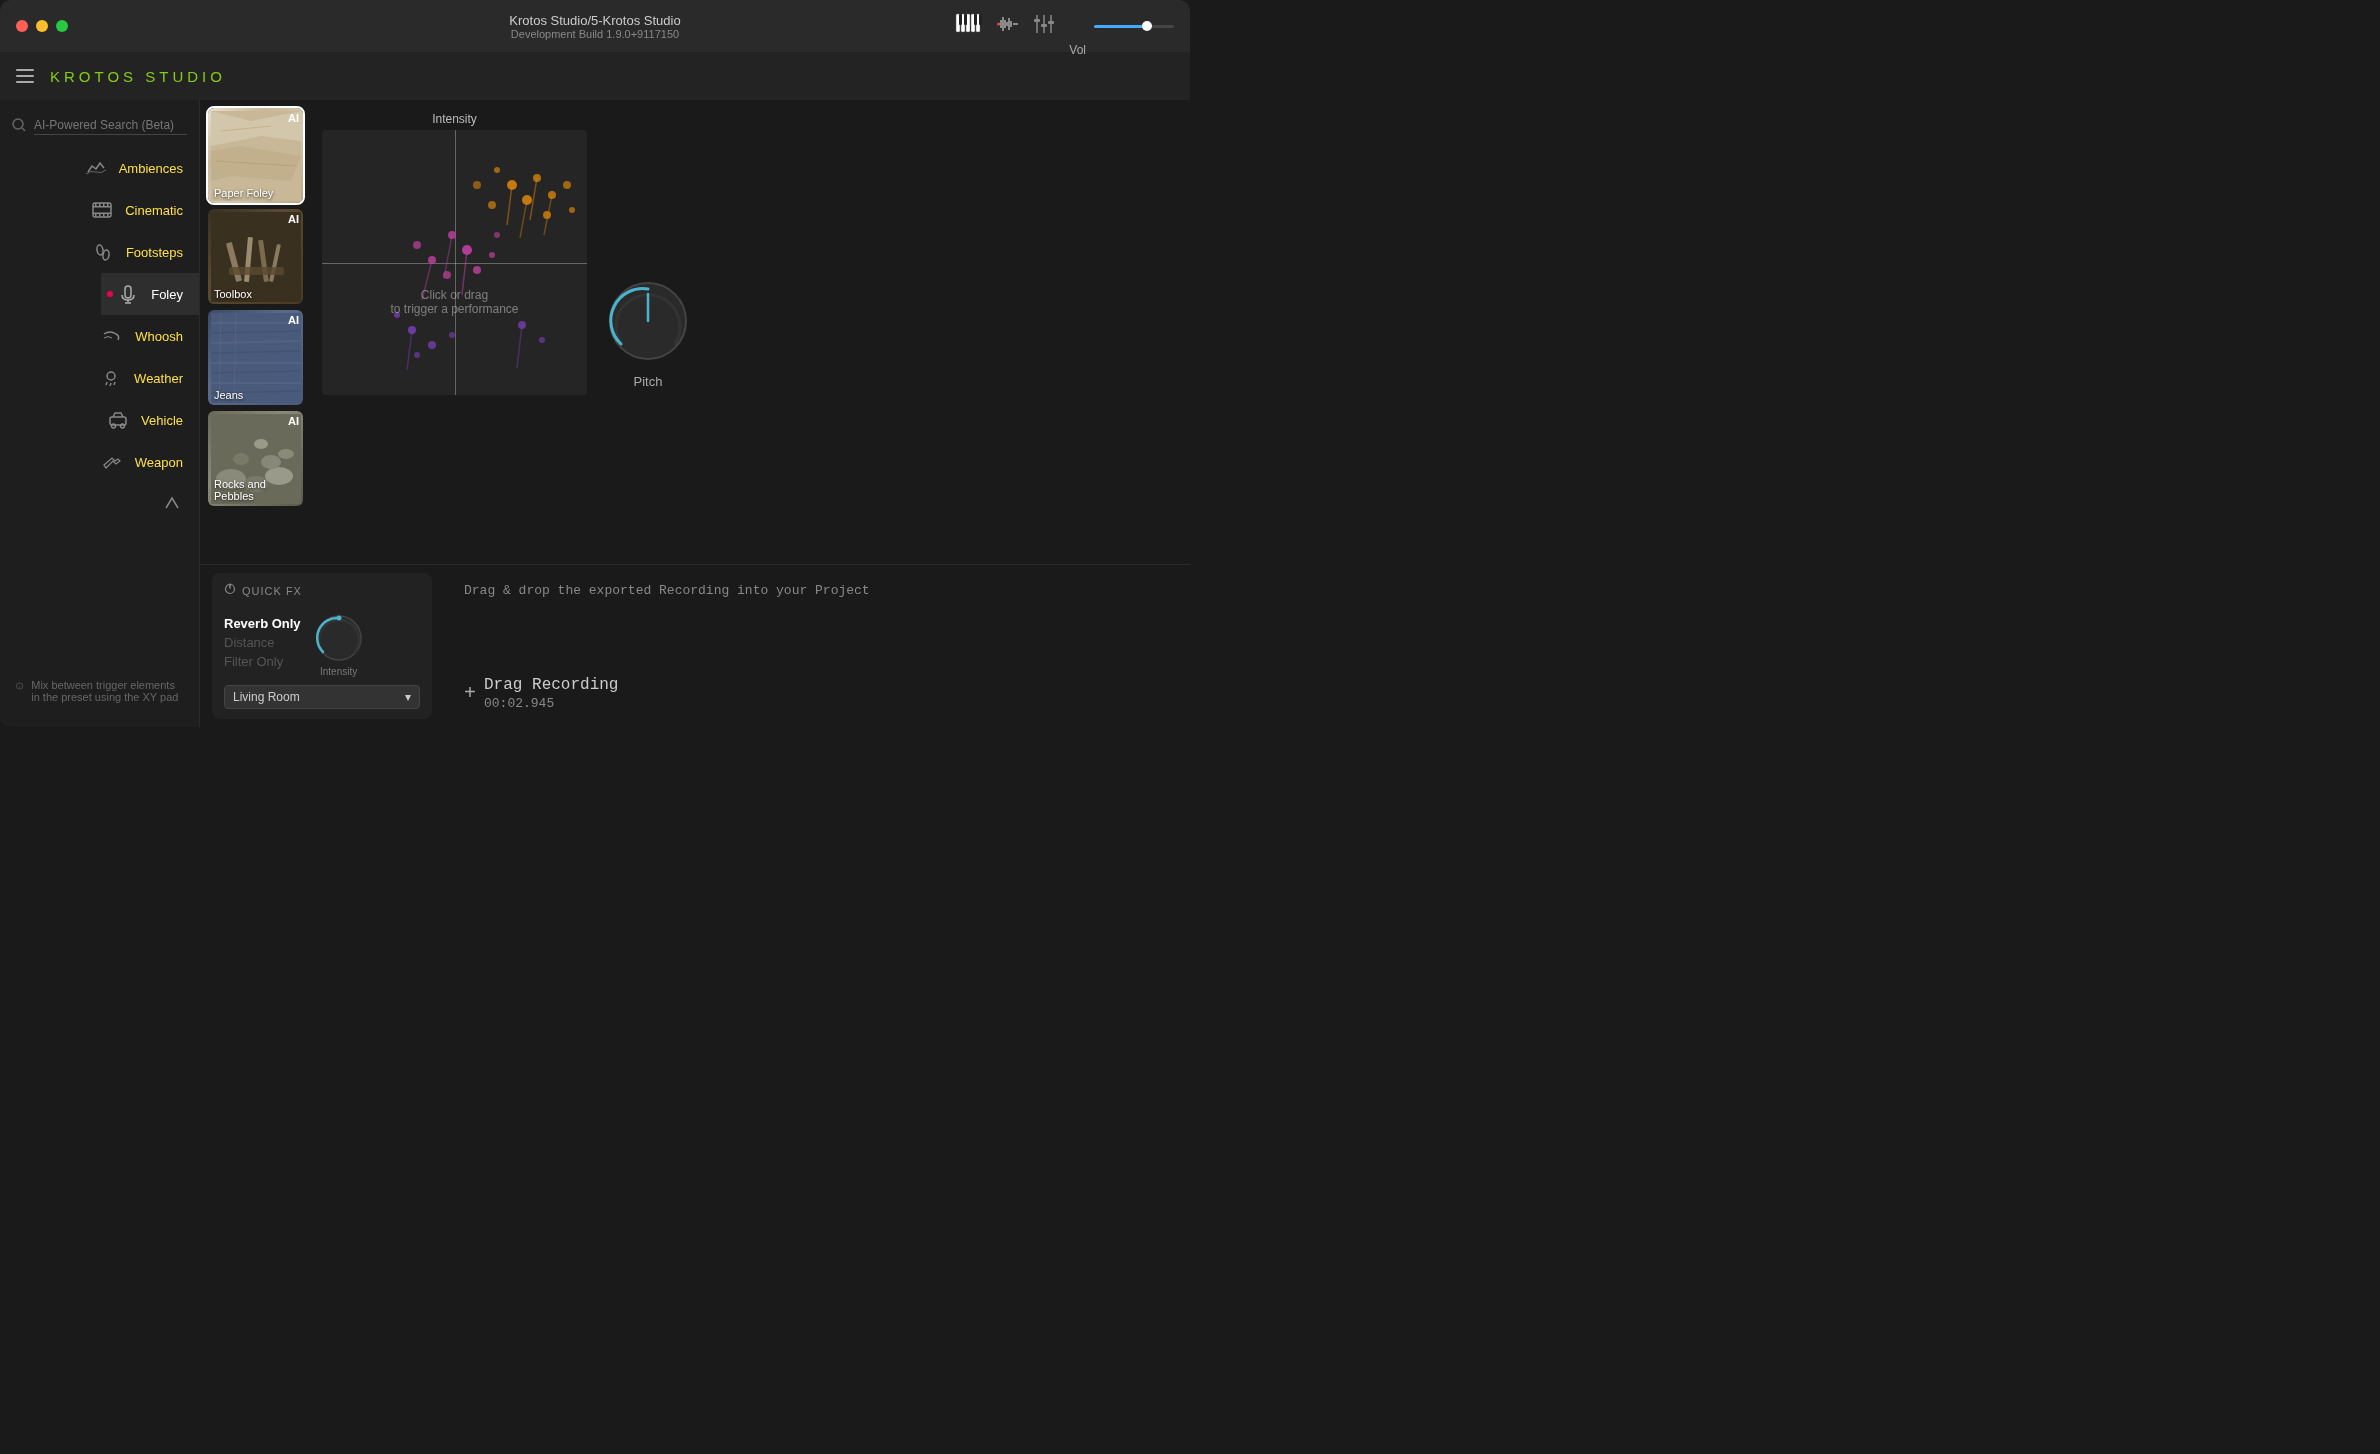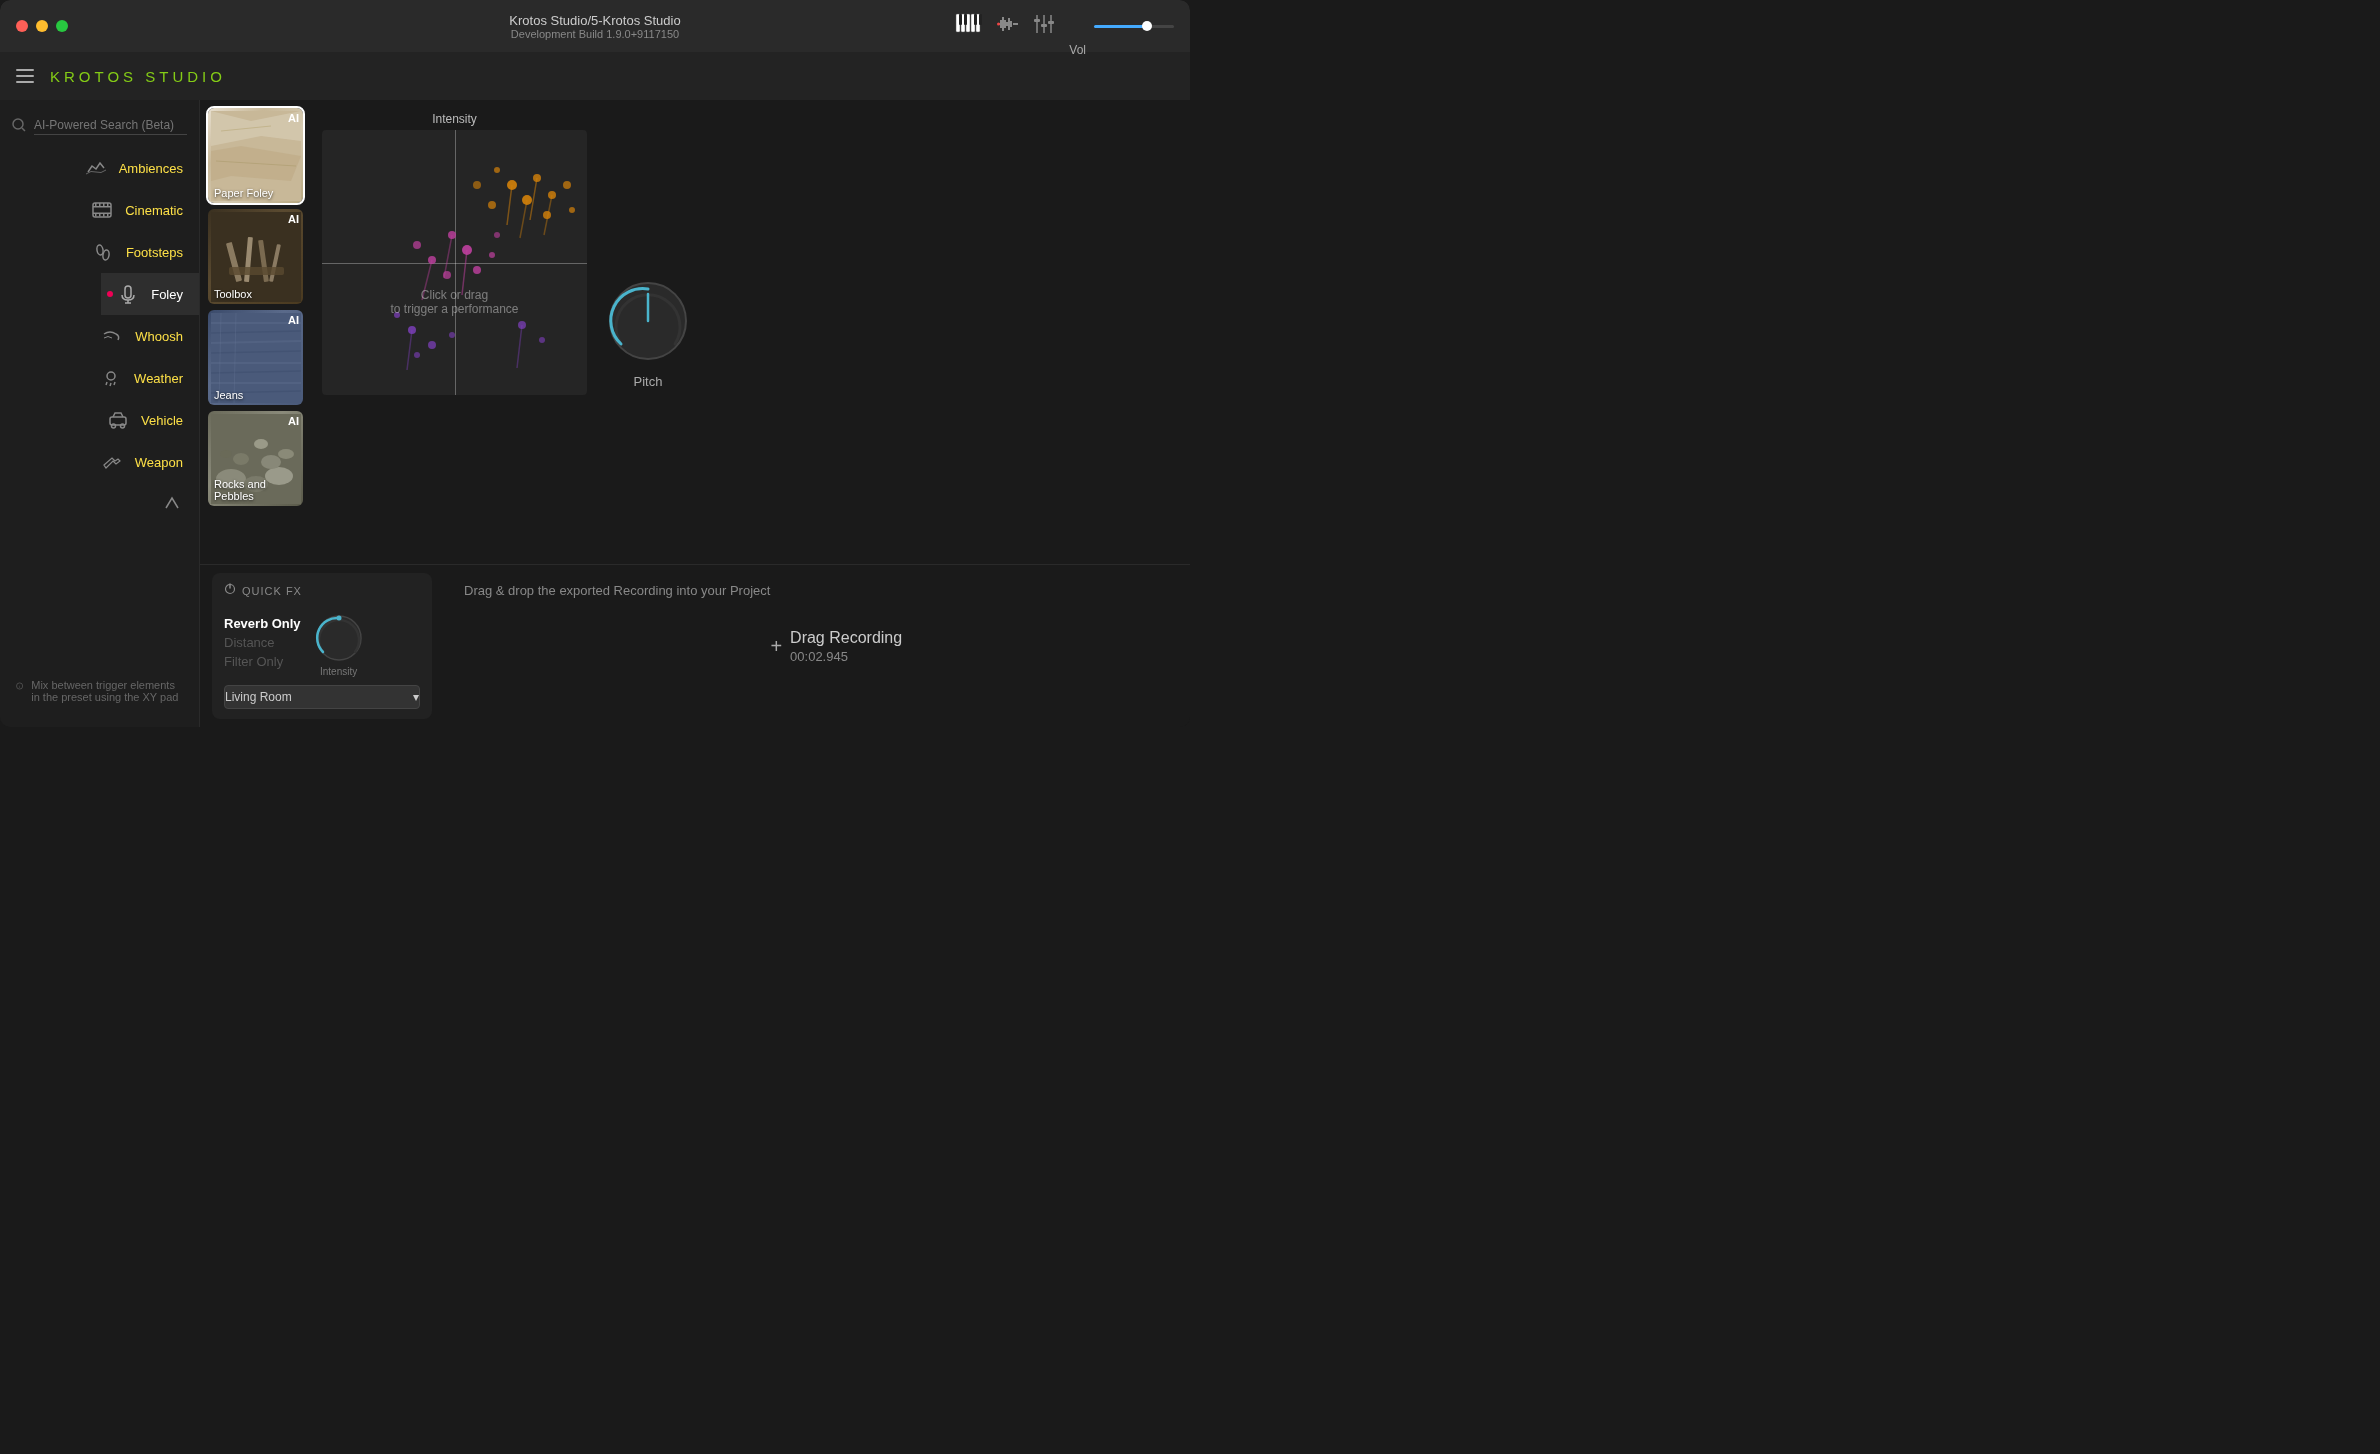--- a/index.html
+++ b/index.html
@@ -381,36 +381,37 @@
     .intensity-knob-label {
       font-size: 10px;
       color: #777;
     }
 
     .reverb-dropdown {
       margin-top: 8px;
       background: #333;
       border: 1px solid #444;
       border-radius: 4px;
-      padding: 4px 0;
+      padding: 4px 8px;
       display: flex;
       align-items: center;
       justify-content: space-between;
       font-size: 12px;
       color: #ccc;
       cursor: pointer;
       width: 100%;
     }
 
     .drag-recording {
       flex: 1;
       display: flex;
-      flex-direction: row;
-      justify-content: flex-start;
+      flex-direction: column;
+      justify-content: space-between;
       padding: 8px 16px;
+      font-family: Liberation Mono, monospace;
     }
     .drag-desc {
       font-size: 13px;
       color: #888;
       margin-bottom: 8px;
       line-height: 1.5;
     }
     .drag-btn {
       display: flex;
       align-items: center;

